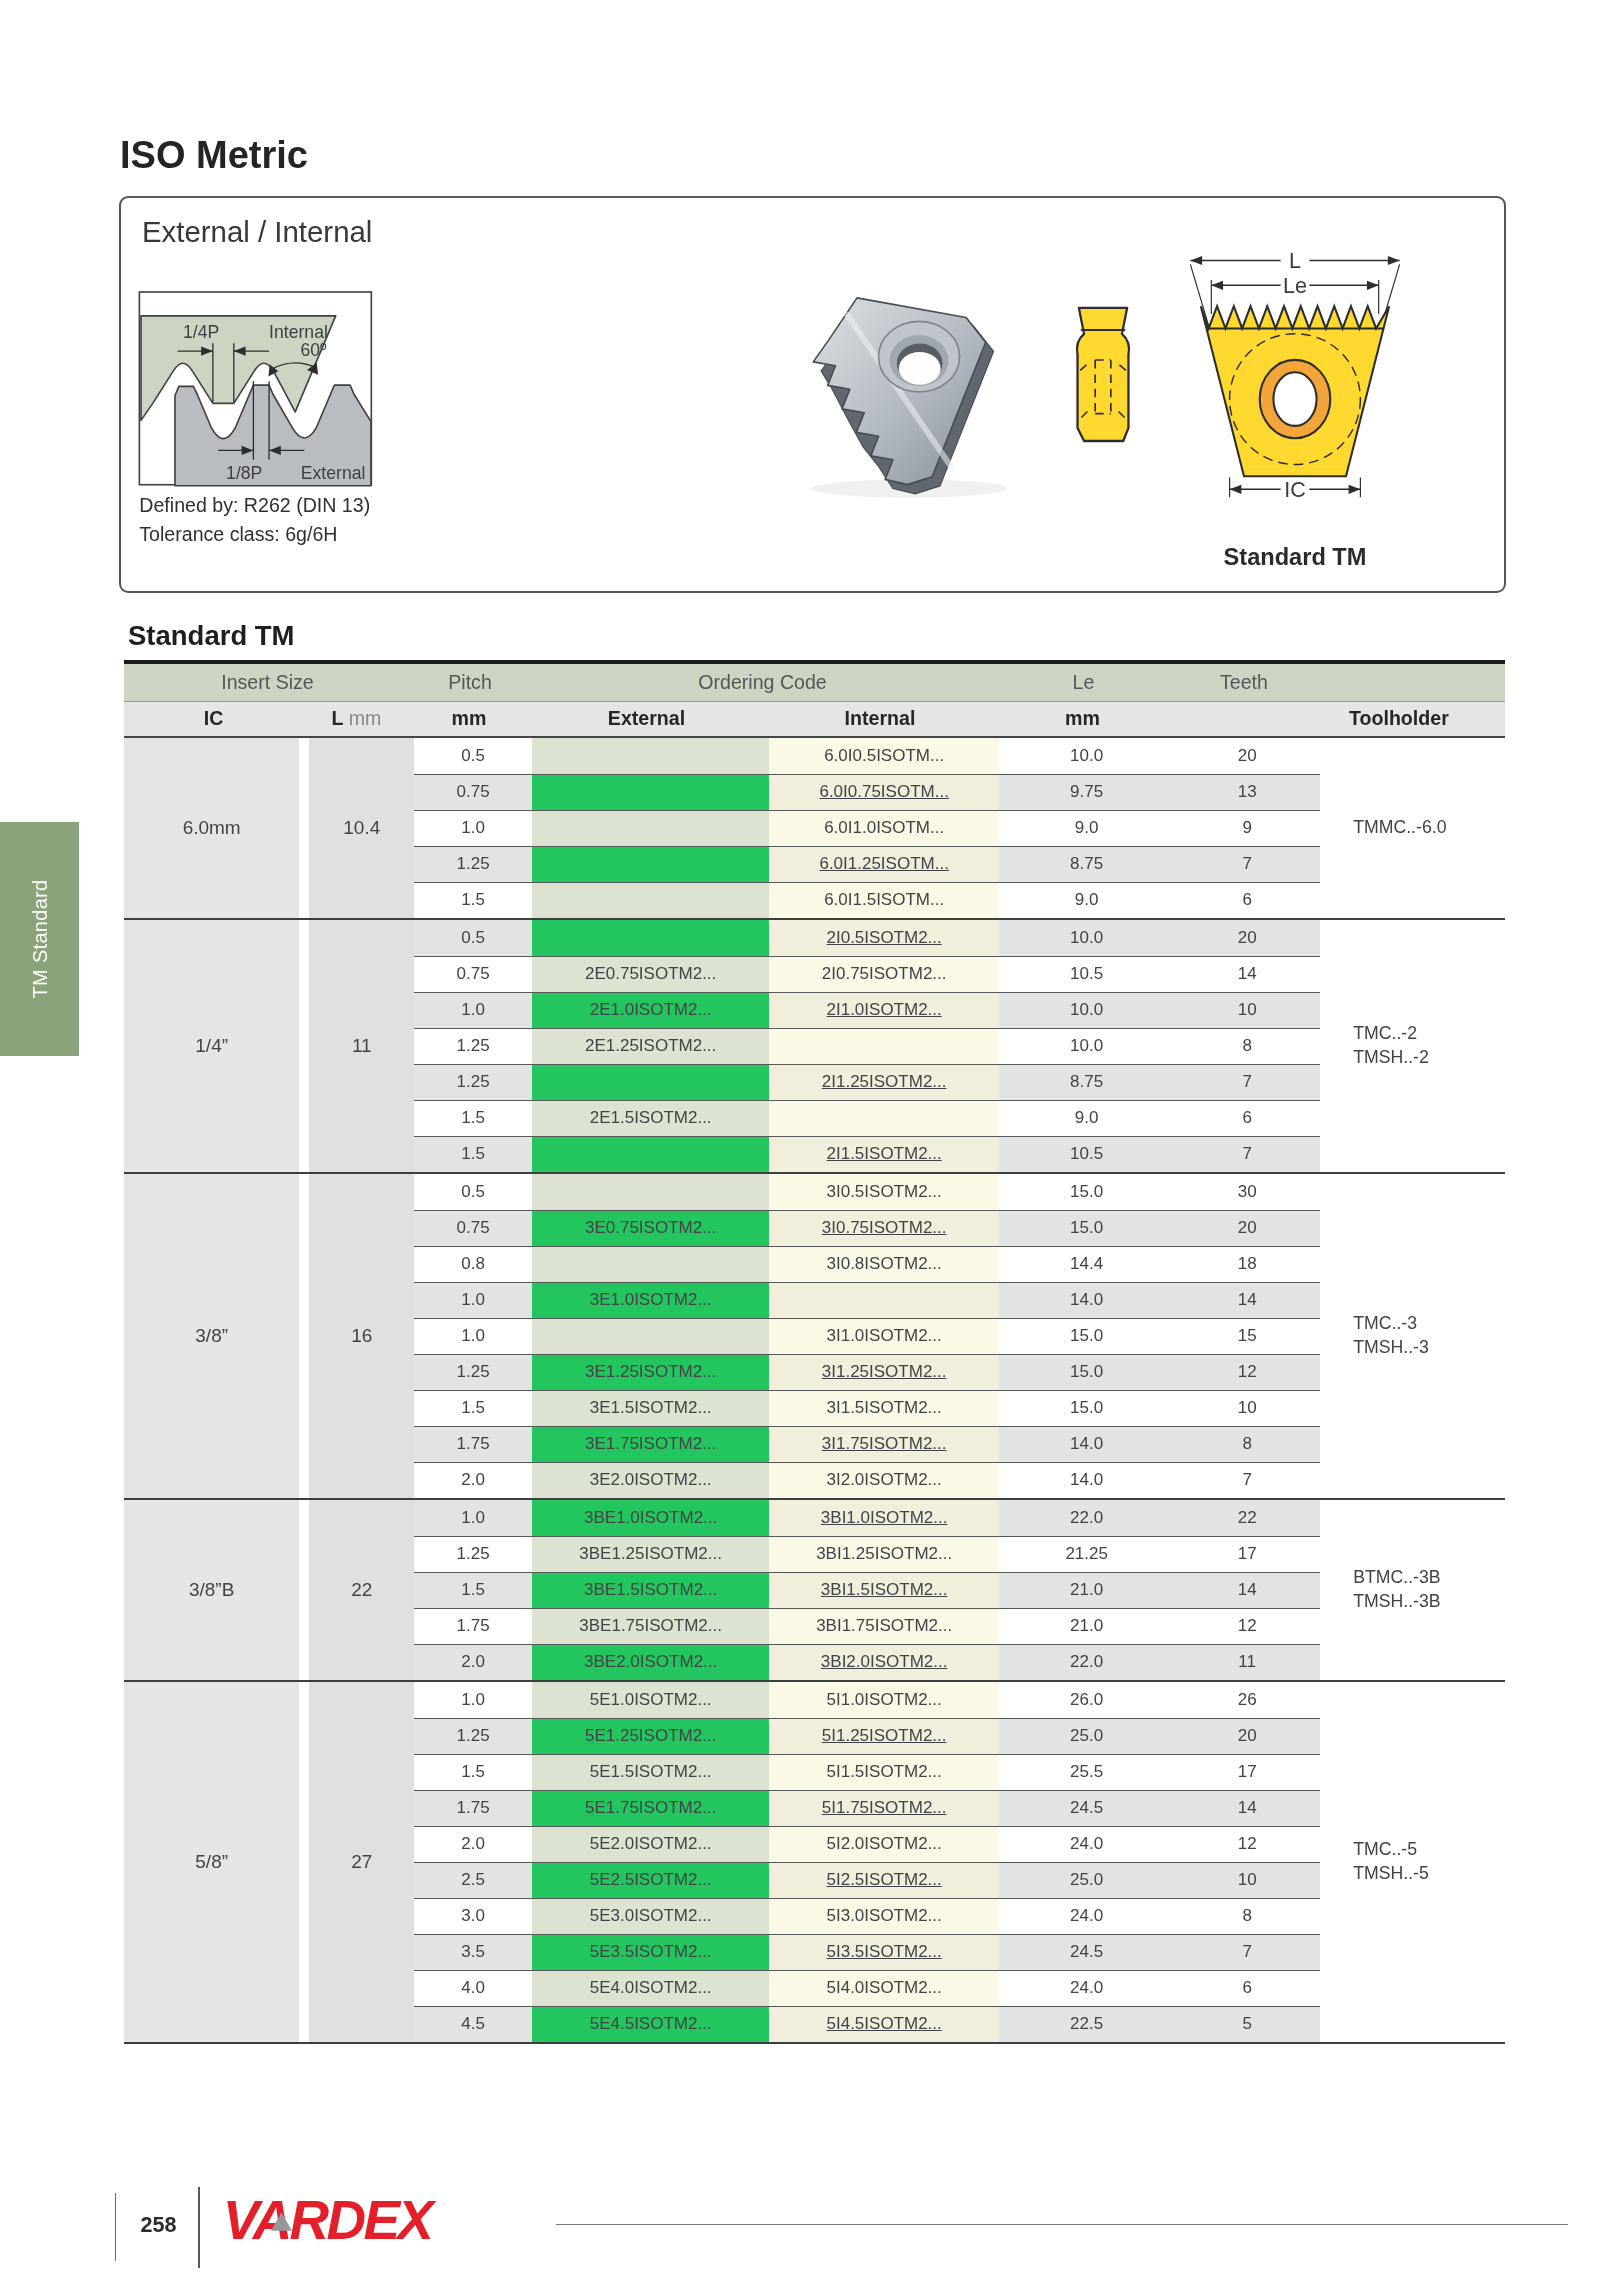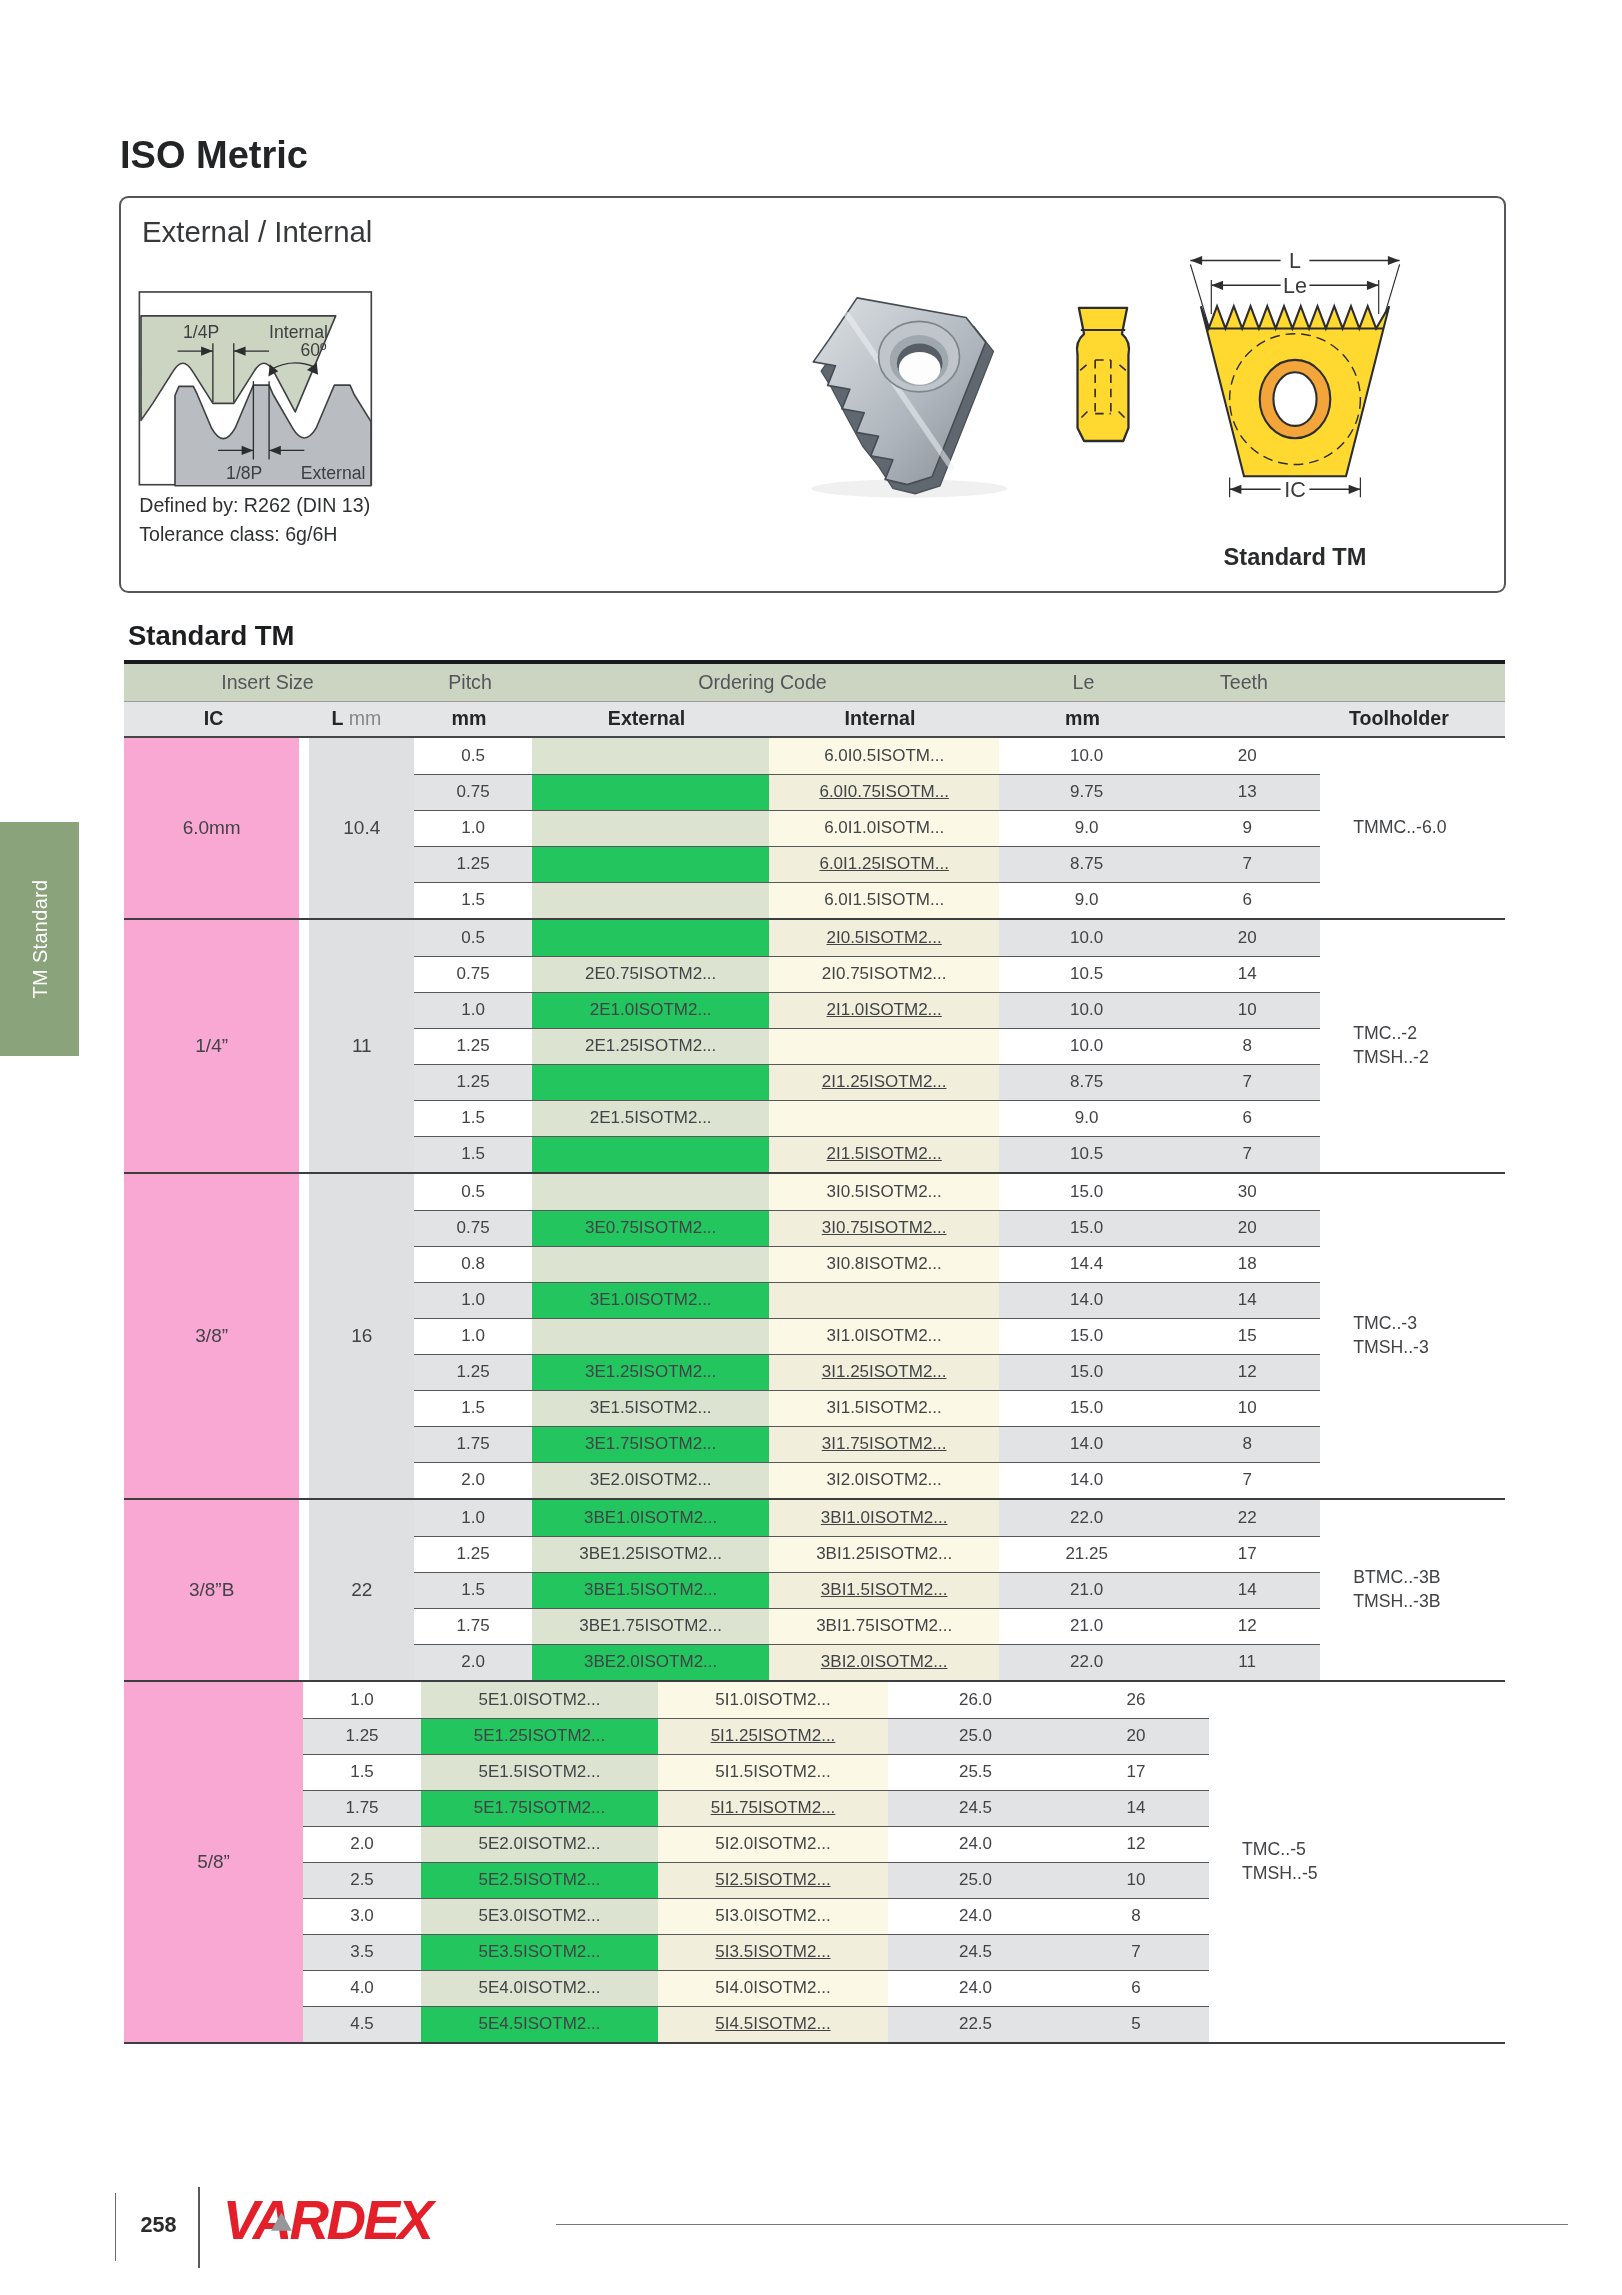--- a/index.html
+++ b/index.html
@@ -40,21 +40,21 @@
   .h1 div{display:flex;align-items:center;justify-content:center;font-size:19.6px;color:#54555a;}
   .h2{display:grid;grid-template-columns:179px 107px 118px 237px 230px 175px 146px 188px;height:34px;
       background:#e4e5e7;border-bottom:2px solid #454648;}
   .h2 div{display:flex;align-items:center;justify-content:center;font-size:19.6px;font-weight:bold;color:#252629;}
   .h2 .th-right{justify-content:flex-start;padding-left:33px;}
   .unit{color:#86878a;font-weight:normal;margin-left:5.2px;}
   #tbody{border-bottom:2.6px solid #3d3e40;}
   .group{display:flex;}
   .group + .group{border-top:2px solid #3d3e40;}
   .cell{display:flex;align-items:center;justify-content:center;font-size:17px;color:#424346;}
-  .c-ic{width:179px;font-size:19px;background:#f9a8d4;}
+  .c-ic{width:179px;font-size:19px;background:#e5e5e5;}
   .c-l{width:107px;font-size:19px;background:#dfe0e2;margin-left:10px;}
   .mid{width:906px;}
   .row{display:grid;grid-template-columns:118px 237px 230px 175px 146px;height:36px;box-sizing:border-box;}
   .row:not(:first-child){border-top:1.3px solid #57585a;}
   .row.even{background:#fff;}
   .row.odd{background:#e2e3e5;}
   .row.even .c-external{background:#dce4d1;}
   .row.odd  .c-external{background:#22c55e;}
   .row.even .c-internal{background:#fbf8e6;}
   .row.odd  .c-internal{background:#f1eedc;text-decoration:underline;}
@@ -433,20 +433,21 @@
               <div class="cell c-teeth">11</div>
             </div>
           </div>
           <div class="c-th">
             <div>BTMC..-3B</div>
             <div>TMSH..-3B</div>
           </div>
         </div>
         <div class="group">
           <div class="cell c-ic">5/8”</div>
+          <div class="cell c-l">27</div>
           <div class="mid">
             <div class="row even">
               <div class="cell c-pitch">1.0</div>
               <div class="cell c-external">5E1.0ISOTM2...</div>
               <div class="cell c-internal">5I1.0ISOTM2...</div>
               <div class="cell c-le">26.0</div>
               <div class="cell c-teeth">26</div>
             </div>
             <div class="row odd">
               <div class="cell c-pitch">1.25</div>

